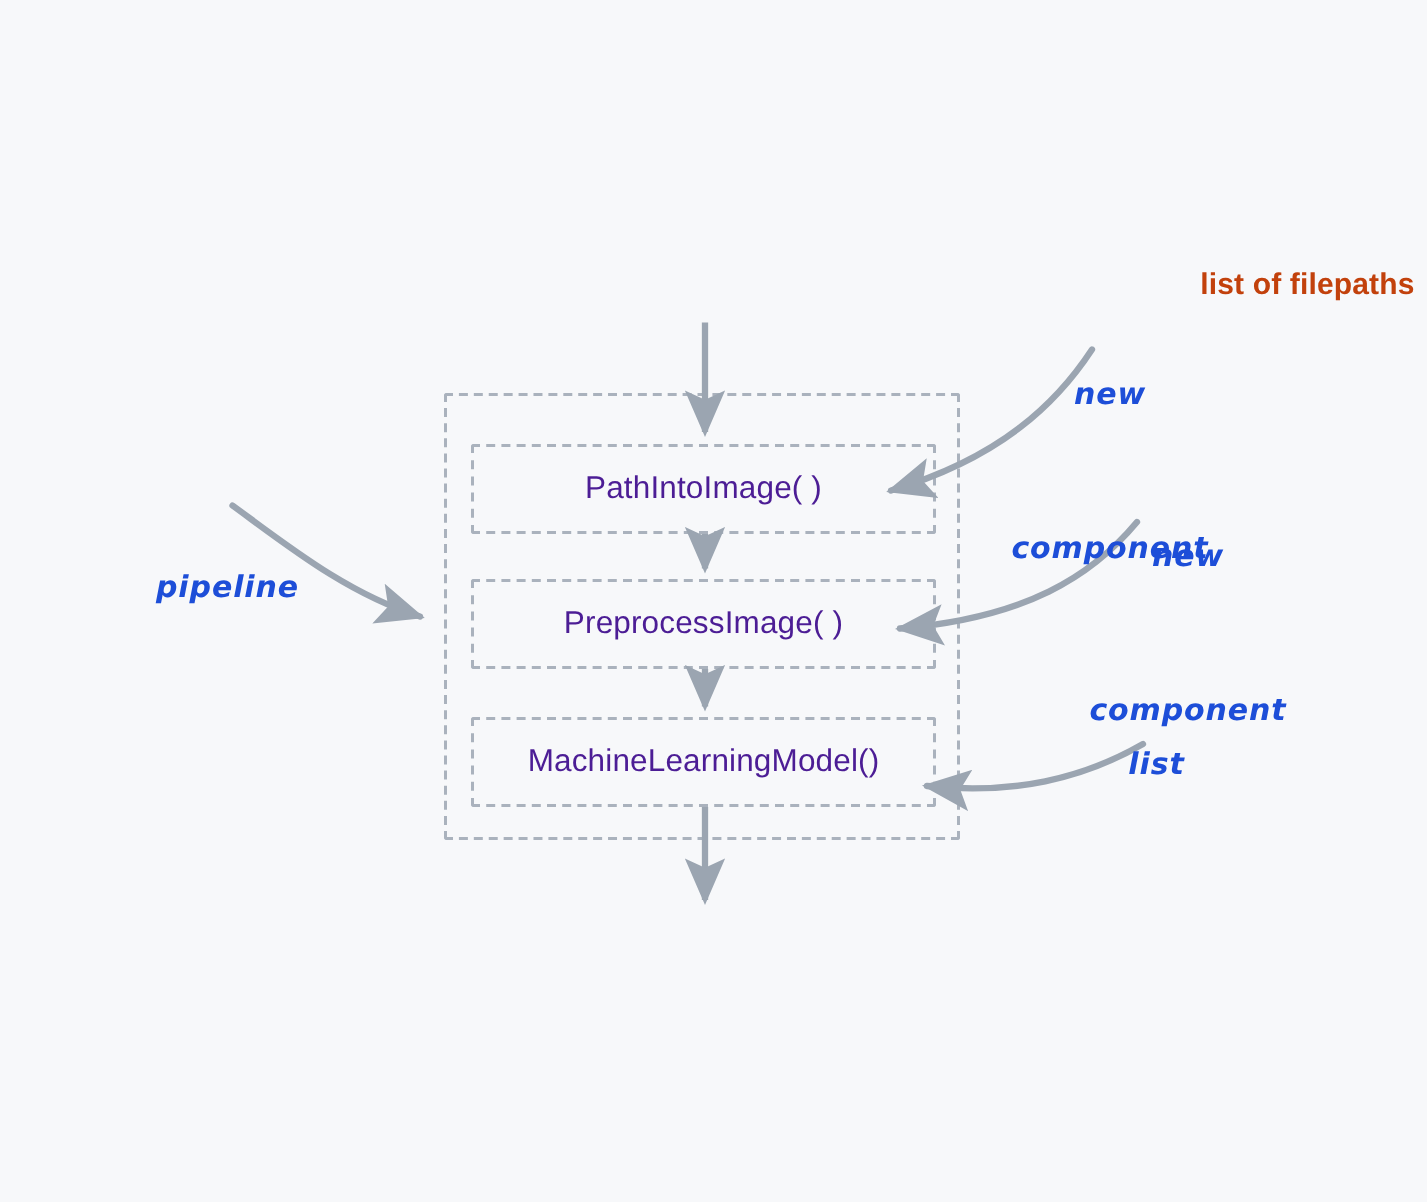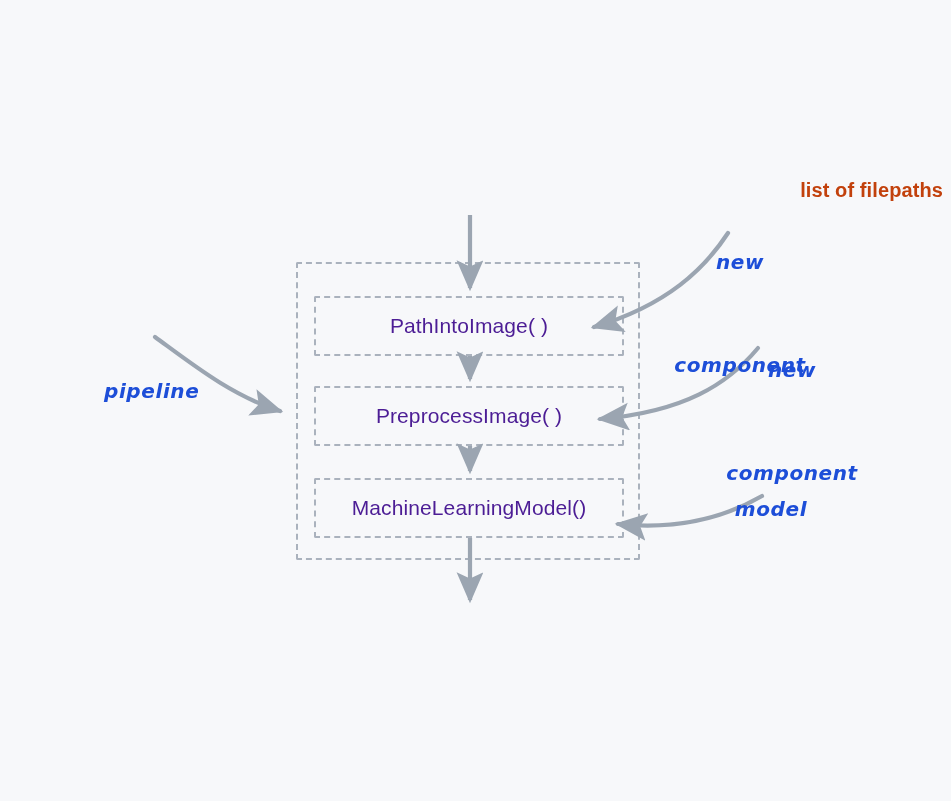--- a/index.html
+++ b/index.html
@@ -178,20 +178,20 @@
     <div>new</div>
     <div>component</div>
   </div>
 
   <div class="note note-new-2">
     <div>new</div>
     <div>component</div>
   </div>
 
   <div class="note note-same">
-    <div>model</div>
+    <div>list</div>
   </div>
 
   <div class="note note-pipeline">
     <div>pipeline</div>
   </div>
 
 </div>
 
 </body></html>

